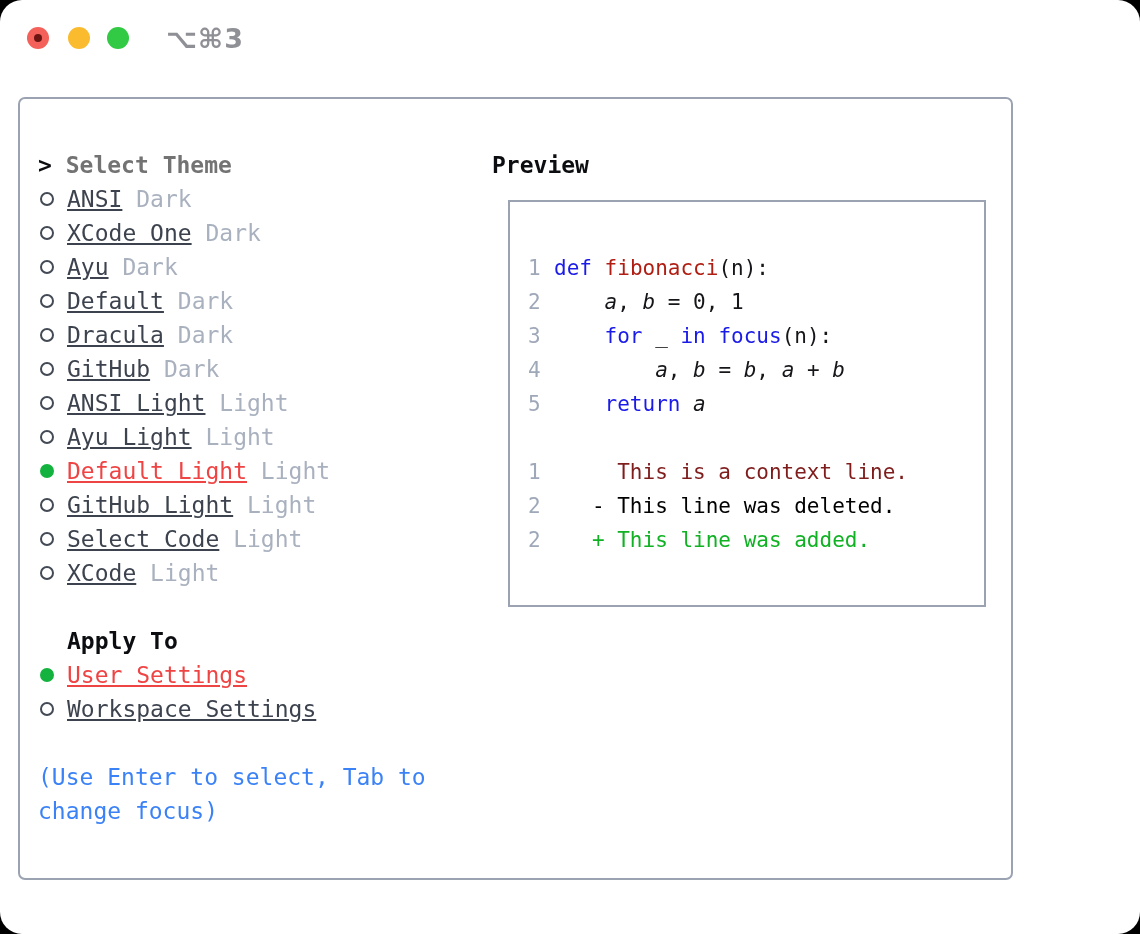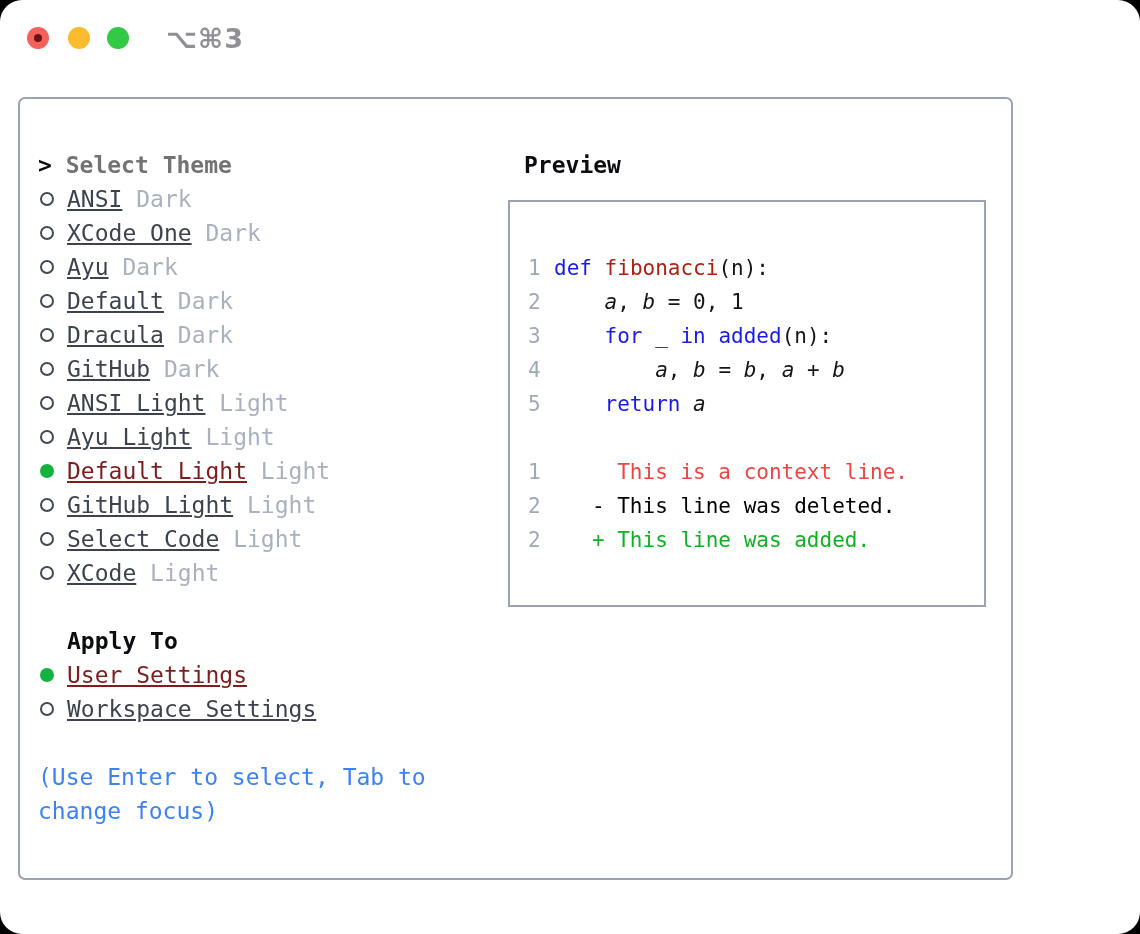--- a/index.html
+++ b/index.html
@@ -47,45 +47,45 @@
   }
   .row { height: 34px; display: flex; align-items: center; white-space: pre; }
   .hdr-prompt { font-weight: bold; color: #0c0d10; }
   .hdr-title  { font-weight: bold; color: #737373; }
   .radio {
     width: 14px; height: 14px; border-radius: 50%;
     border: 2px solid #434a55; margin: 0 13px 0 2px; flex: none;
   }
   .theme-item.sel .radio { background: #14b23e; border-color: #14b23e; }
   .tname { color: #3d434e; text-decoration: underline; }
-  .theme-item.sel .tname { color: #7f1d1d; }
+  .theme-item.sel .tname { color: #ef4444; }
   .tvariant { color: #a9b1bf; }
   .spacer { height: 34px; }
   .apply-hdr { font-weight: 600; color: #0c0d10; padding-left: 29px; }
   .help { color: #3b82f6; }
 
   
   .preview-title {
-    position: absolute; left: 524px; top: 148px; height: 34px;
+    position: absolute; left: 492px; top: 148px; height: 34px;
     display: flex; align-items: center;
     font-size: 23px; font-weight: bold; color: #0c0d10;
   }
   .preview-box {
     position: absolute; left: 508px; top: 200px;
     width: 478px; height: 407px;
     border: 2px solid #9ba3b2; background: #fff;
     padding: 49px 0 0 18px; overflow: hidden;
   }
   .code-line { height: 34px; display: flex; align-items: center; white-space: pre; font-size: 21px; }
   .ln { display: inline-block; width: 26px; color: #9fa8b8; flex: none; }
   .tok.pl  { color: #16161a; }
   .tok.kw  { color: #1b1be8; }
   .tok.fn  { color: #b01e13; }
   .tok.va  { color: #16161a; font-style: italic; }
-  .tok.ctx { color: #ef4444; }
+  .tok.ctx { color: #7f1d1d; }
   .tok.del { color: #000000; }
   .tok.add { color: #10b224; }
 </style>
 </head>
 <body>
 
 <div class="window">
 
   <div class="titlebar">
     <div class="tl tl-close"></div>
@@ -122,21 +122,21 @@
     <div class="row help">(Use Enter to select, Tab to</div>
     <div class="row help">change focus)</div>
   </div>
 
   <div class="preview-title">Preview</div>
 
   <div class="preview-box">
     <div id="code-lines">
         <div class="code-line"><span class="ln">1</span><span class="tok kw">def</span><span class="tok pl"> </span><span class="tok fn">fibonacci</span><span class="tok pl">(n):</span></div>
         <div class="code-line"><span class="ln">2</span><span class="tok pl">    </span><span class="tok va">a</span><span class="tok pl">, </span><span class="tok va">b</span><span class="tok pl"> = 0, 1</span></div>
-        <div class="code-line"><span class="ln">3</span><span class="tok pl">    </span><span class="tok kw">for</span><span class="tok pl"> _ </span><span class="tok kw">in</span><span class="tok pl"> </span><span class="tok kw">added</span><span class="tok pl">(n):</span></div>
+        <div class="code-line"><span class="ln">3</span><span class="tok pl">    </span><span class="tok kw">for</span><span class="tok pl"> _ </span><span class="tok kw">in</span><span class="tok pl"> </span><span class="tok kw">focus</span><span class="tok pl">(n):</span></div>
         <div class="code-line"><span class="ln">4</span><span class="tok pl">        </span><span class="tok va">a</span><span class="tok pl">, </span><span class="tok va">b</span><span class="tok pl"> = </span><span class="tok va">b</span><span class="tok pl">, </span><span class="tok va">a</span><span class="tok pl"> + </span><span class="tok va">b</span></div>
         <div class="code-line"><span class="ln">5</span><span class="tok pl">    </span><span class="tok kw">return</span><span class="tok pl"> </span><span class="tok va">a</span></div>
         <div class="code-line"><span class="ln"></span></div>
         <div class="code-line"><span class="ln">1</span><span class="tok ctx">     This is a context line.</span></div>
         <div class="code-line"><span class="ln">2</span><span class="tok del">   - This line was deleted.</span></div>
         <div class="code-line"><span class="ln">2</span><span class="tok add">   + This line was added.</span></div>
       </div>
   </div>
 
 </div>

